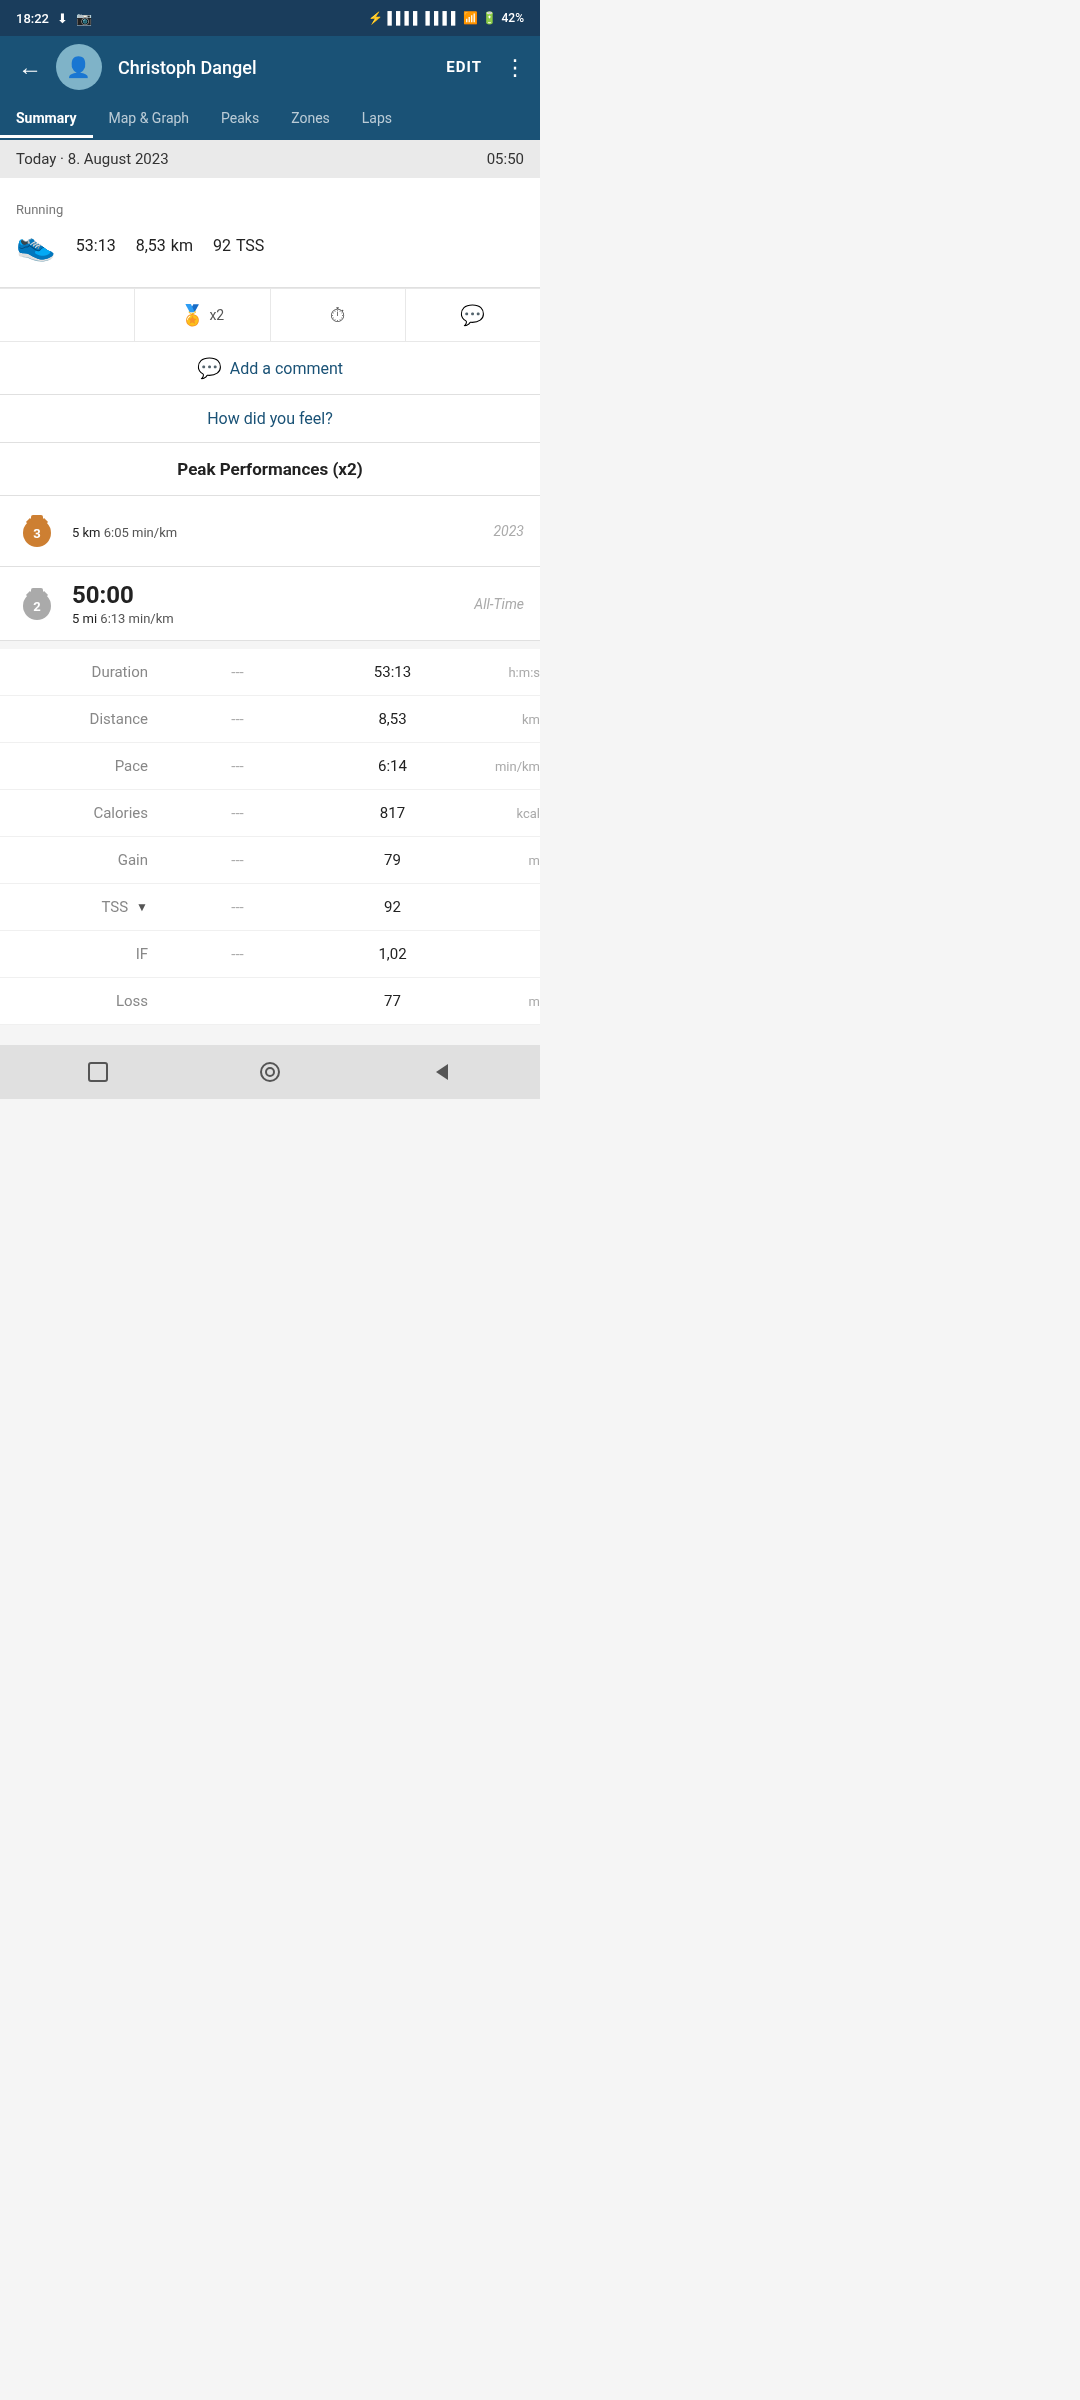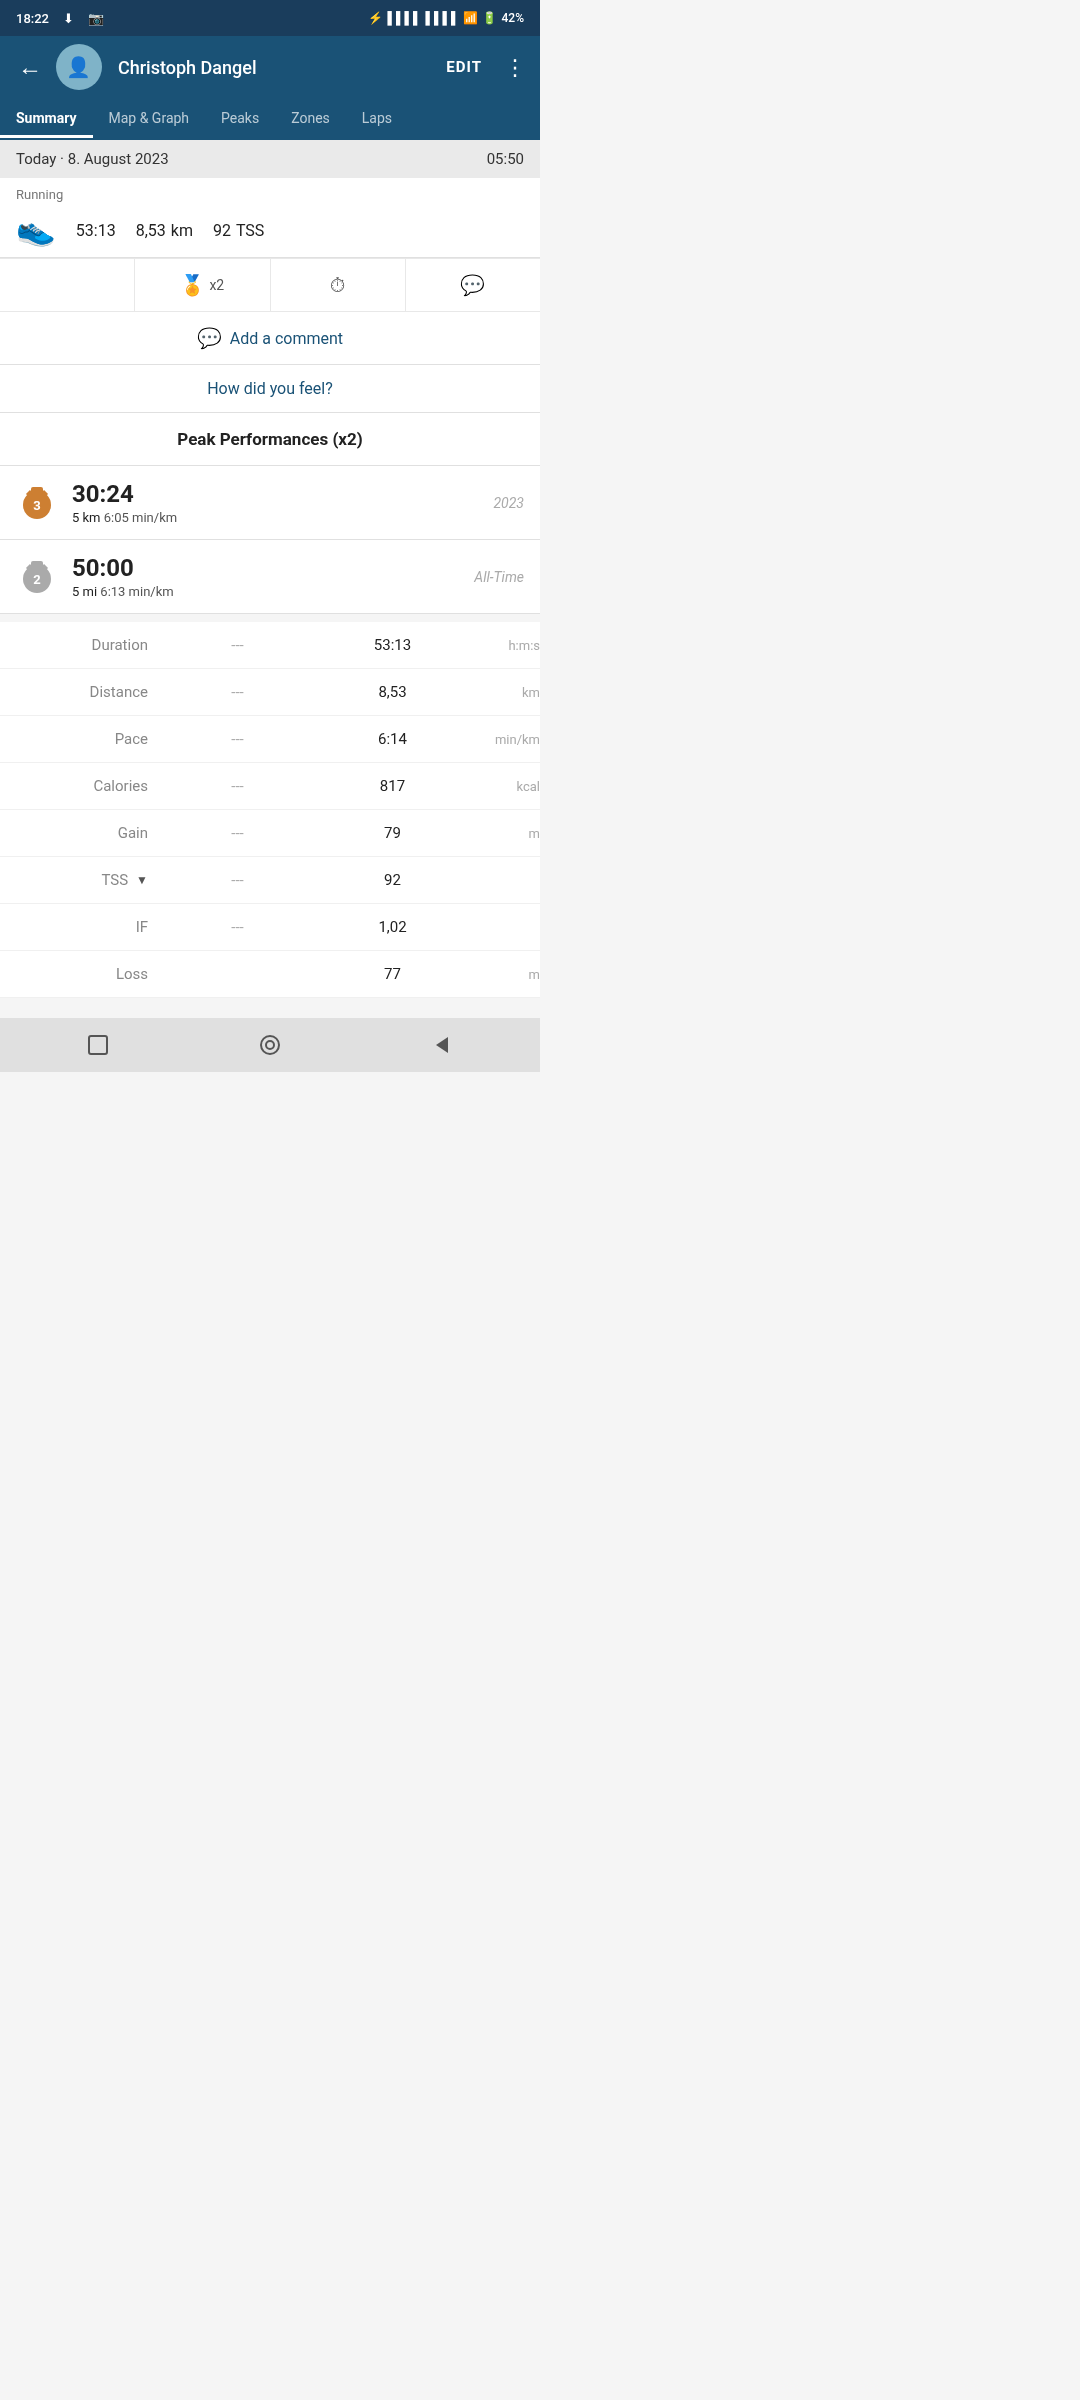--- a/index.html
+++ b/index.html
@@ -17,21 +17,21 @@
       background: #1a3d5c;
       color: white;
       display: flex;
       justify-content: space-between;
       align-items: center;
       padding: 6px 16px;
       font-size: 13px;
       font-weight: 500;
       height: 36px;
     }
-    .status-left { display: flex; gap: 14px; }
+    .status-left { display: flex; gap: 8px; }
     .status-right { display: flex; align-items: center; gap: 4px; font-size: 12px; }
 
     
     .top-nav {
       background: #1a5276;
       display: flex;
       align-items: center;
       padding: 8px 14px;
       height: 62px;
       gap: 10px;
@@ -113,21 +113,21 @@
       align-items: center;
       padding: 10px 16px;
       font-size: 15px;
       color: #333;
     }
 
     
     .activity-card {
       background: white;
       margin: 0;
-      padding: 9px 16px;
+      padding: 24px 16px;
       border-bottom: 1px solid #e0e0e0;
     }
     .activity-type {
       font-size: 13px;
       color: #777;
       margin-bottom: 8px;
     }
     .activity-row {
       display: flex;
       align-items: center;
@@ -398,21 +398,20 @@
   <div class="medal-icon bronze-medal">
     <svg width="40" height="40" viewBox="0 0 40 40">
       <circle cx="20" cy="22" r="14" fill="#cd7f32"></circle>
       <text x="20" y="27" text-anchor="middle" font-size="13" font-weight="bold" fill="white">3</text>
       <rect x="14" y="4" width="12" height="8" rx="2" fill="#cd7f32"></rect>
       <line x1="14" y1="8" x2="10" y2="12" stroke="#cd7f32" stroke-width="3"></line>
       <line x1="26" y1="8" x2="30" y2="12" stroke="#cd7f32" stroke-width="3"></line>
     </svg>
   </div>
   <div class="perf-info">
-    <div class="perf-time">30:24</div>
     <div class="perf-detail">
       <strong>5 km</strong>
       <span>  </span>
       <span>6:05 min/km</span>
     </div>
   </div>
   <div class="perf-year">2023</div>
 </div>
 
 <div class="perf-row">

